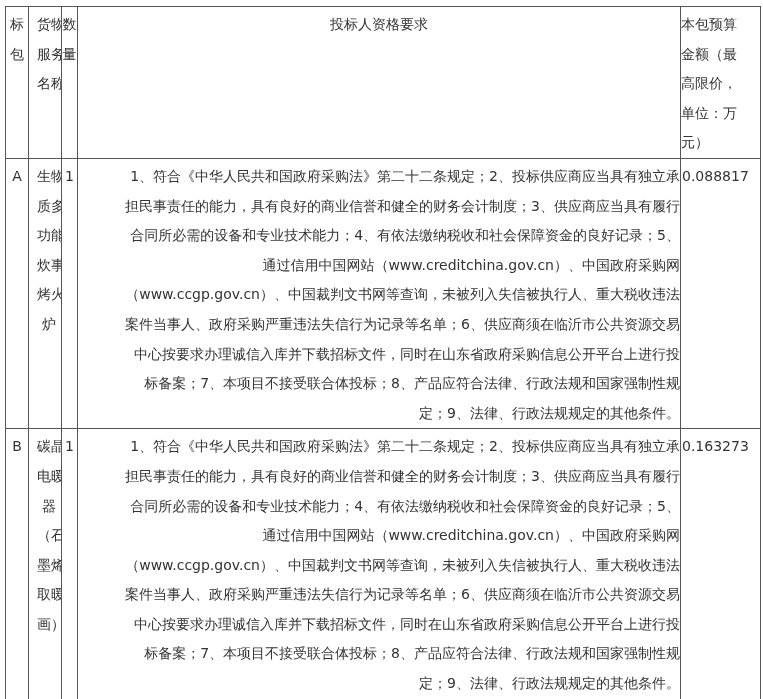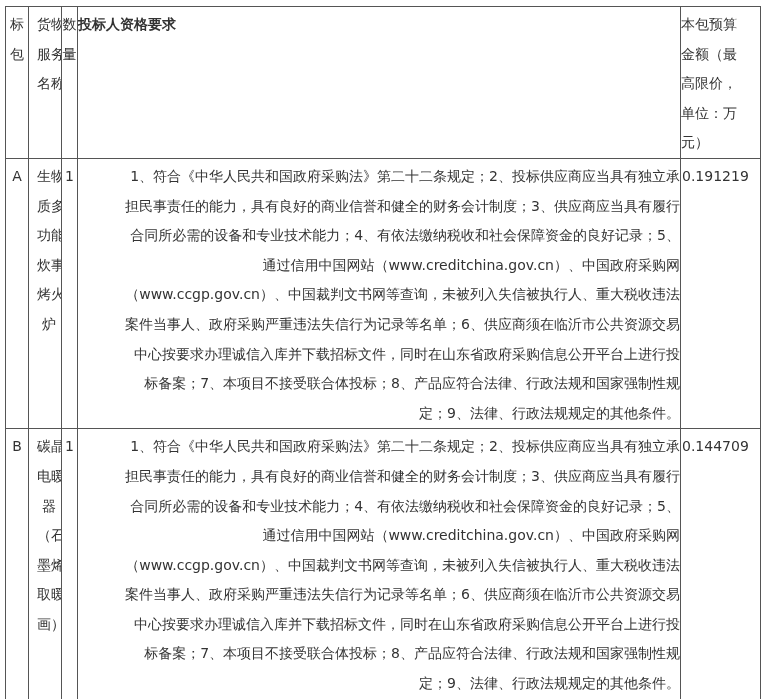--- a/index.html
+++ b/index.html
@@ -24,21 +24,21 @@
     }
     col.c-pkg { width: 23px; }
     col.c-name { width: 33px; }
     col.c-qty { width: 16px; }
     col.c-req { width: 603px; }
     col.c-amt { width: 80px; }
     .hdr-row td { height: 150px; }
     .row-a td { height: 261px; }
     .row-b td { height: 272px; }
     .cell-inner { padding-top: 3px; }
-    .center { text-align: left; font-weight: bold; }
+    .center { text-align: center; }
     .line { display: block; white-space: nowrap; }
     .pkg { text-align: center; }
     .name { text-align: center; letter-spacing: 0px; margin-left: 8px; }
     .qty { text-align: center; }
     .amt { text-align: left; padding-left: 1px; }
     .amt-hdr { }
     .req-lines .line { text-align: right; }
   </style>
 </head>
 <body>
@@ -117,21 +117,21 @@
         <span class="line">通过信用中国网站（www.creditchina.gov.cn）、中国政府采购网</span>
         <span class="line">（www.ccgp.gov.cn）、中国裁判文书网等查询，未被列入失信被执行人、重大税收违法</span>
         <span class="line">案件当事人、政府采购严重违法失信行为记录等名单；6、供应商须在临沂市公共资源交易</span>
         <span class="line">中心按要求办理诚信入库并下载招标文件，同时在山东省政府采购信息公开平台上进行投</span>
         <span class="line">标备案；7、本项目不接受联合体投标；8、产品应符合法律、行政法规和国家强制性规</span>
         <span class="line">定；9、法律、行政法规规定的其他条件。</span>
       </div>
     </td>
     <td>
       <div class="cell-inner amt">
-            <span class="line">0.191219</span>
+            <span class="line">0.088817</span>
           </div>
     </td>
   </tr>
 
   <tr class="row-b">
     <td>
       <div class="cell-inner pkg">
             <span class="line">B</span>
           </div>
     </td>
@@ -159,18 +159,18 @@
         <span class="line">通过信用中国网站（www.creditchina.gov.cn）、中国政府采购网</span>
         <span class="line">（www.ccgp.gov.cn）、中国裁判文书网等查询，未被列入失信被执行人、重大税收违法</span>
         <span class="line">案件当事人、政府采购严重违法失信行为记录等名单；6、供应商须在临沂市公共资源交易</span>
         <span class="line">中心按要求办理诚信入库并下载招标文件，同时在山东省政府采购信息公开平台上进行投</span>
         <span class="line">标备案；7、本项目不接受联合体投标；8、产品应符合法律、行政法规和国家强制性规</span>
         <span class="line">定；9、法律、行政法规规定的其他条件。</span>
       </div>
     </td>
     <td>
       <div class="cell-inner amt">
-            <span class="line">0.144709</span>
+            <span class="line">0.163273</span>
           </div>
     </td>
   </tr>
 </tbody>
   </table>
 
 </body></html>

